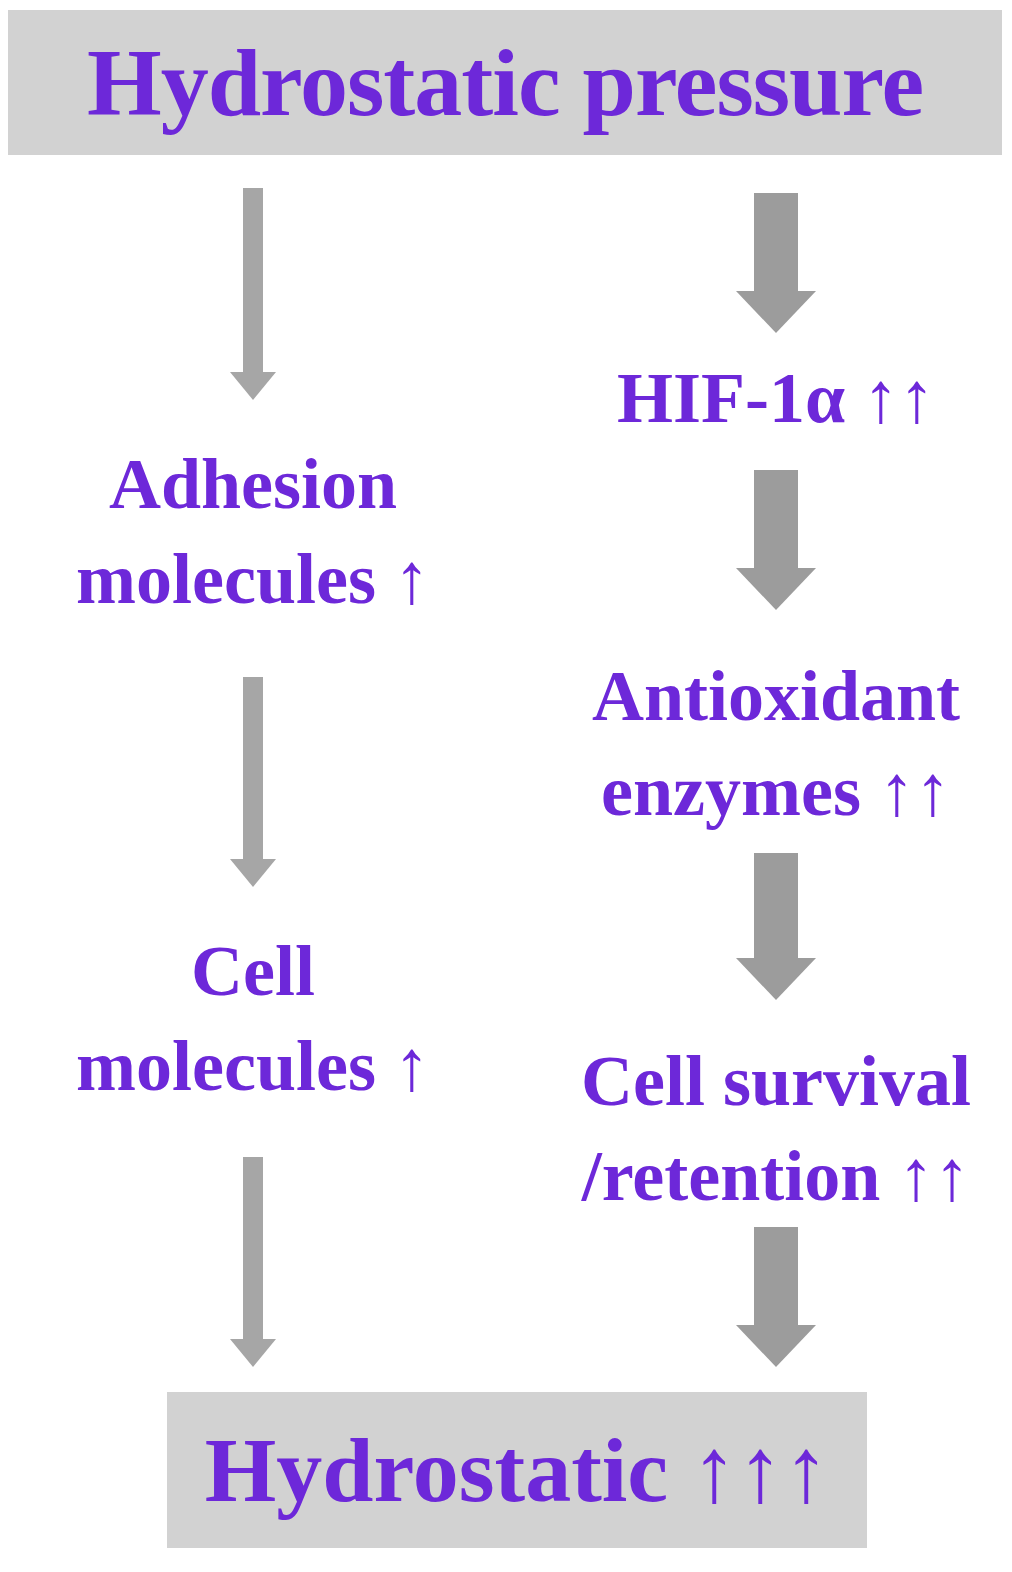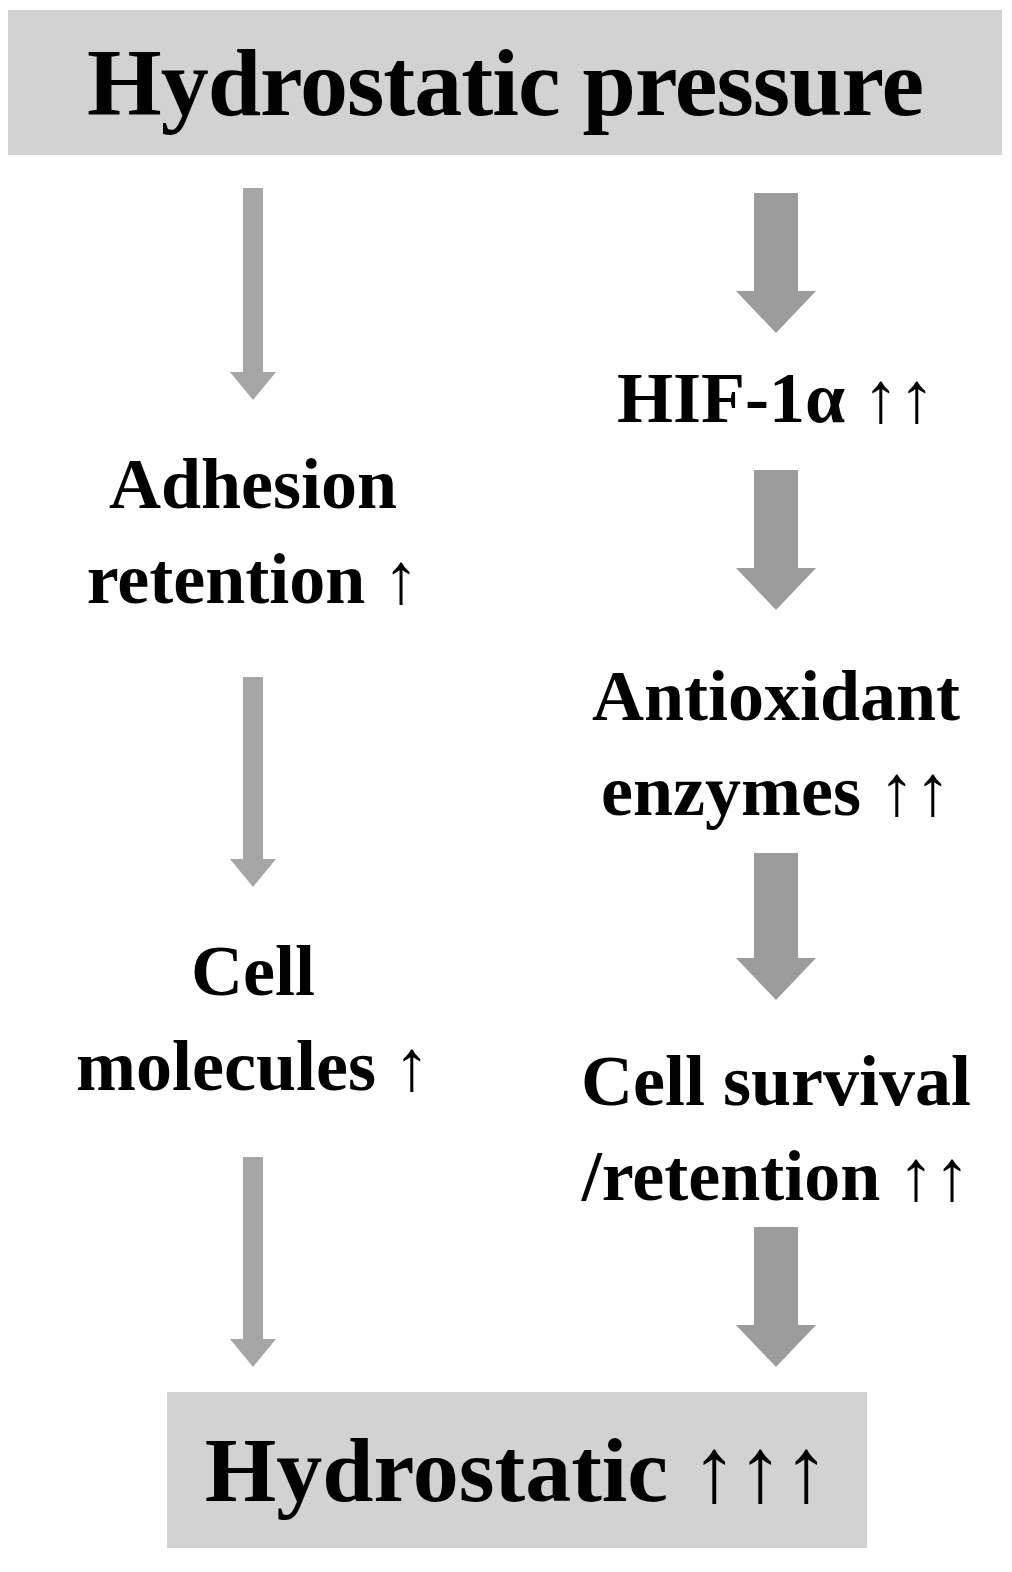--- a/index.html
+++ b/index.html
@@ -7,21 +7,21 @@
     padding: 0;
     background: #ffffff;
   }
   #canvas {
     position: relative;
     width: 1012px;
     height: 1572px;
     background: #ffffff;
     font-family: "Liberation Serif", "DejaVu Serif", serif;
     font-weight: bold;
-    color: #000000;
+    color: #6d28d9;
     overflow: hidden;
   }
 
   
   .gray-box {
     position: absolute;
     background: #d2d2d2;
     display: flex;
     align-items: center;
     justify-content: center;
@@ -94,21 +94,21 @@
   <div class="gray-box top">
     <span>Hydrostatic pressure</span>
   </div>
 
   <div class="arrow thin" style="left:230px; top:188px;">
     <span class="shaft" style="height:184px;"></span>
     <span class="head"></span>
   </div>
 
   <div class="node left-col" style="top:437px;">Adhesion
-retention ↑</div>
+molecules ↑</div>
 
   <div class="arrow thin" style="left:230px; top:677px;">
     <span class="shaft" style="height:182px;"></span>
     <span class="head"></span>
   </div>
 
   <div class="node left-col" style="top:924px;">Cell
 molecules ↑</div>
 
   <div class="arrow thin" style="left:230px; top:1157px;">

